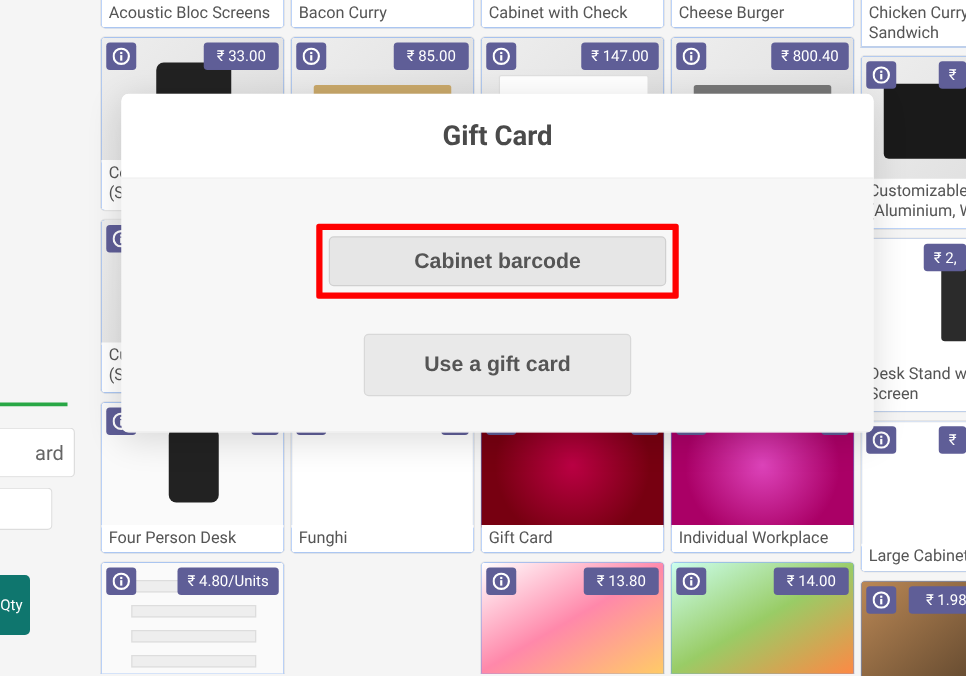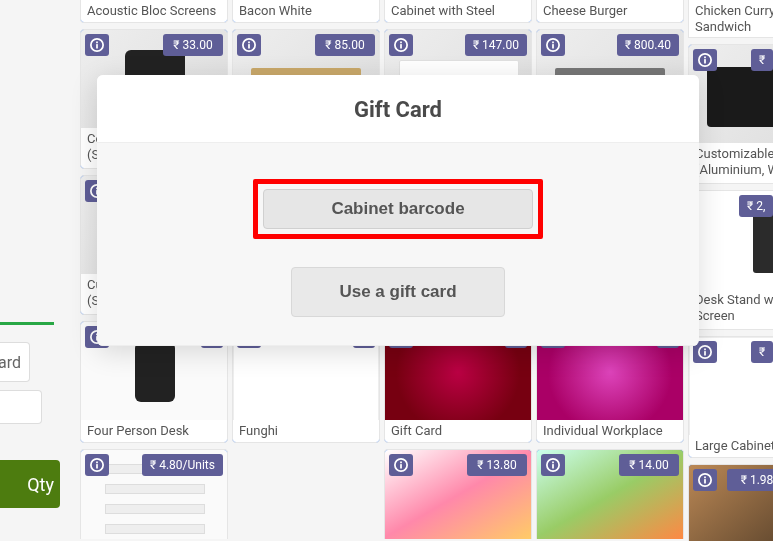--- a/index.html
+++ b/index.html
@@ -85,21 +85,21 @@
   .spacer { height: 6px; }
   .left-green-line {
     position: absolute;
     left: 0; top: 322px;
     width: 54px; height: 3px;
     background: #28a745;
   }
   .left-ard {
     position: absolute;
     left: 0; top: 342px;
-    width: 30px; height: 40px;
+    width: 60px; height: 40px;
     border: 1px solid #ddd;
     border-left: none;
     border-radius: 0 4px 4px 0;
     display: flex;
     align-items: center;
     justify-content: flex-end;
     padding-right: 8px;
     font-size: 16px;
     color: #666;
     background: #fff;
@@ -109,28 +109,28 @@
     left: 0; top: 390px;
     width: 42px; height: 34px;
     border: 1px solid #ddd;
     border-left: none;
     border-radius: 0 4px 4px 0;
     background: #fff;
   }
   .left-qty {
     position: absolute;
     left: 0; top: 460px;
-    width: 60px; height: 48px;
-    background: #4d7c0f;
+    width: 24px; height: 48px;
+    background: #0f766e;
     border-radius: 0 4px 4px 0;
     display: flex;
     align-items: center;
     justify-content: flex-end;
     padding-right: 6px;
-    font-size: 18px;
+    font-size: 12px;
     color: #fff;
   }
 
   
   .backdrop {
     position: absolute;
     left: 0; top: 0; width: 773px; height: 541px;
     background: rgba(0,0,0,0.0);
   }
   .modal {
@@ -301,21 +301,21 @@
             <rect x="7" y="7" width="2" height="5"></rect>
             <rect x="7" y="4" width="2" height="2"></rect>
           </svg>
         </div>
       <div class="price-badge">₹ 4.80/Units</div>
     </div>
   </div>
 
   <div class="col col2">
     <div class="card" style="border-top:none;border-radius:0 0 4px 4px">
-      <div class="card-label-row">Bacon White</div>
+      <div class="card-label-row">Bacon Curry</div>
     </div>
     <div class="spacer"></div>
     <div class="card" style="height:140px">
       <div class="card-img img-desk">
           <div class="ph"></div>
         </div>
       <div class="info-badge">
           <svg viewBox="0 0 16 16" fill="currentColor">
             <circle cx="8" cy="8" r="7" fill="none" stroke="currentColor" stroke-width="2"></circle>
             <rect x="7" y="7" width="2" height="5"></rect>
@@ -351,21 +351,21 @@
           </svg>
         </div>
       <div class="price-badge" style="min-width:22px">₹</div>
       <div class="card-label-row" style="position:absolute;bottom:0;left:0;right:0">Funghi</div>
     </div>
     <div class="spacer"></div>
   </div>
 
   <div class="col col3">
     <div class="card" style="border-top:none;border-radius:0 0 4px 4px">
-      <div class="card-label-row">Cabinet with Steel</div>
+      <div class="card-label-row">Cabinet with Check</div>
     </div>
     <div class="spacer"></div>
     <div class="card" style="height:140px">
       <div class="card-img img-whitedesk">
           <div class="ph"></div>
         </div>
       <div class="info-badge">
           <svg viewBox="0 0 16 16" fill="currentColor">
             <circle cx="8" cy="8" r="7" fill="none" stroke="currentColor" stroke-width="2"></circle>
             <rect x="7" y="7" width="2" height="5"></rect>

